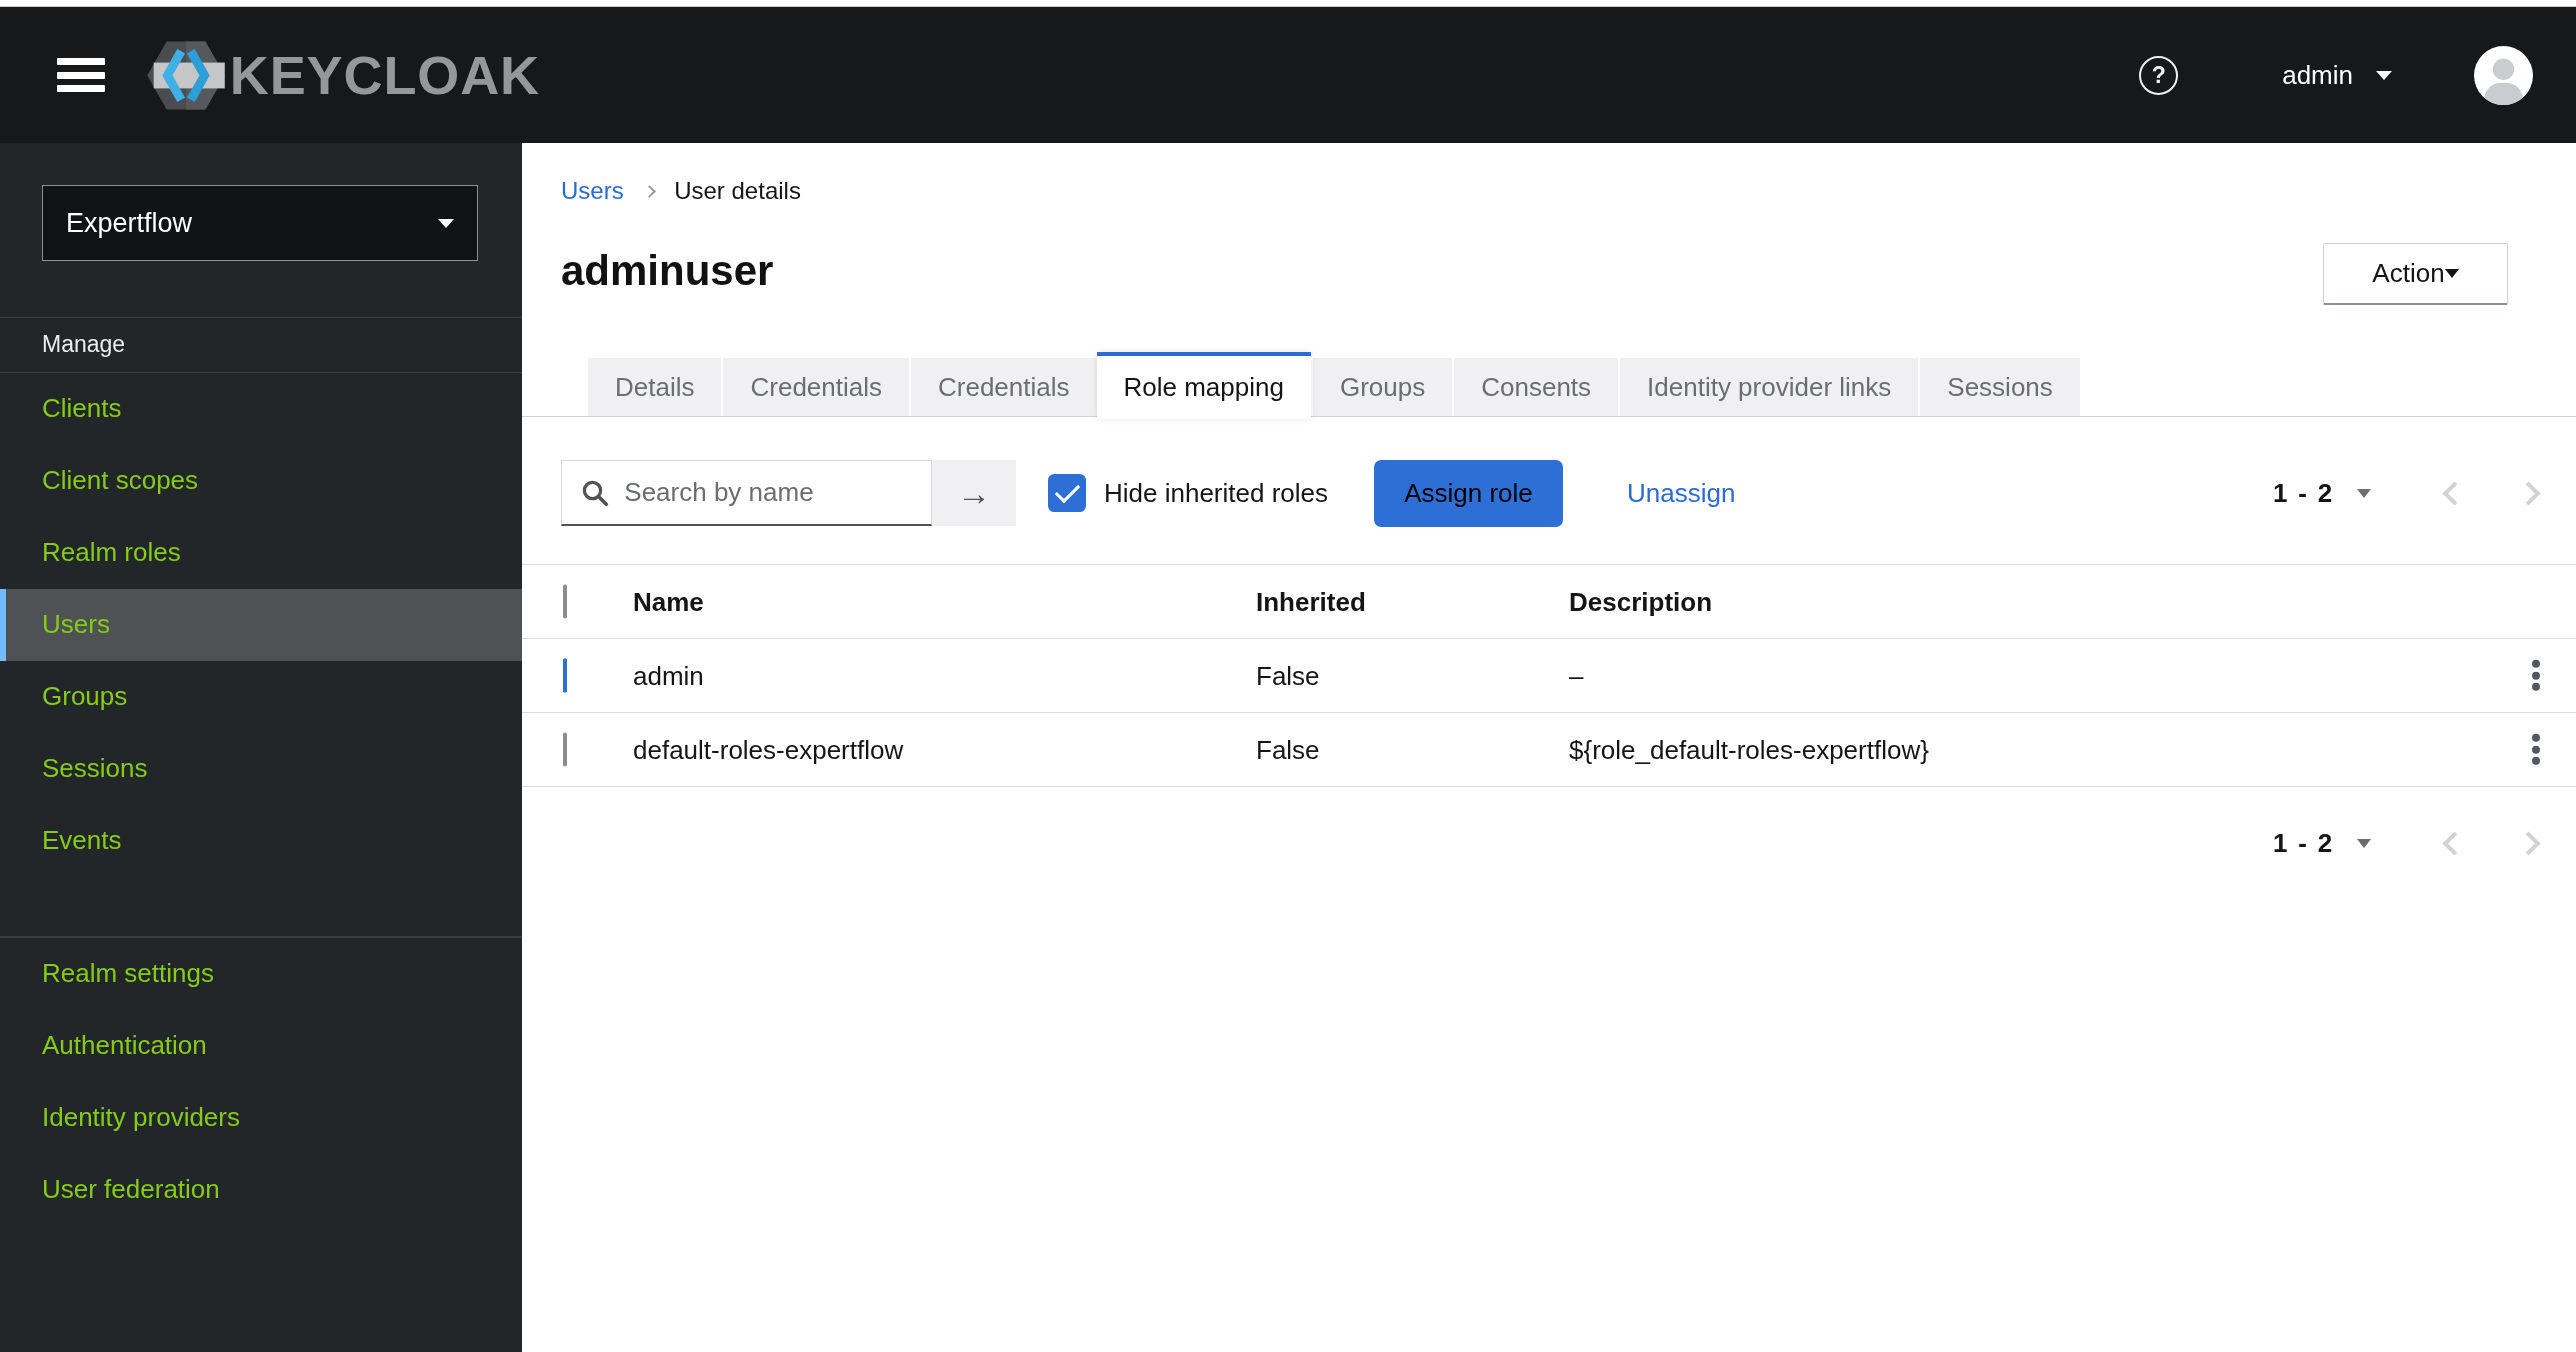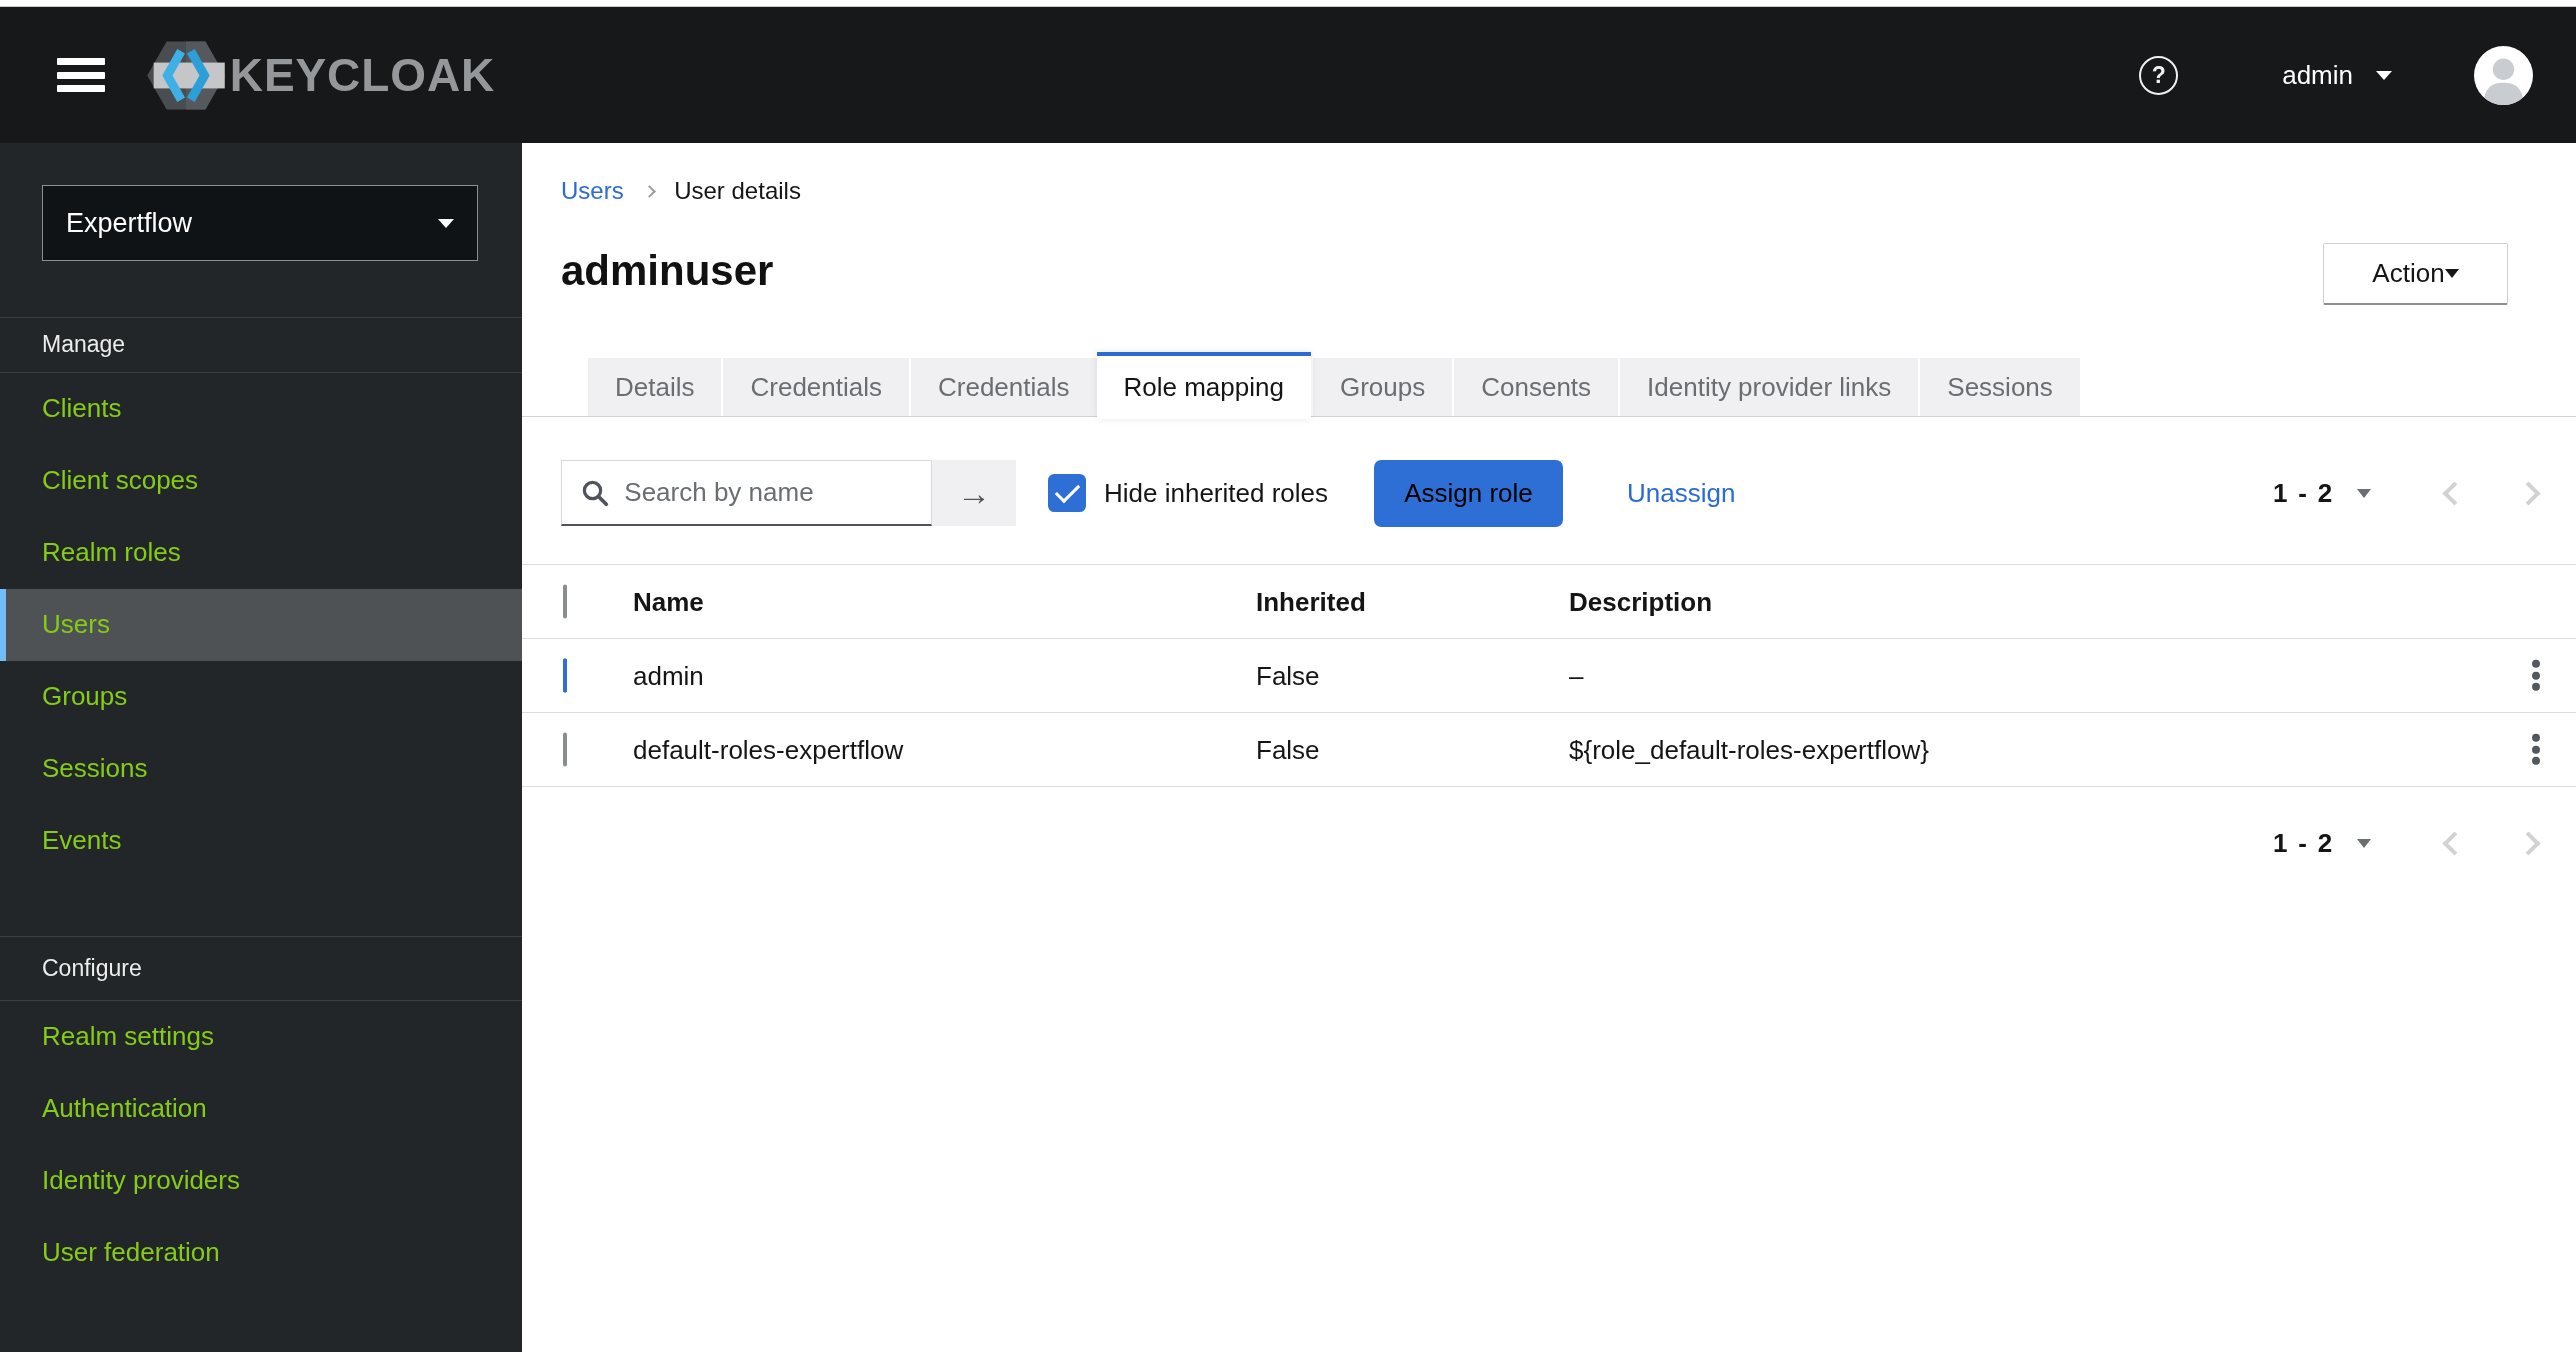--- a/index.html
+++ b/index.html
@@ -10,21 +10,21 @@
   .top-strip { position:absolute; top:0; left:0; width:2576px; height:7.2px;
     background:#ffffff; border-bottom:1.8px solid #c9c9c9; }
 
   
   .masthead { position:absolute; top:7.2px; left:0; width:2576px; height:136px;
     background:#17181a; display:flex; align-items:center; }
   .hamburger { margin-left:57px; width:48px; background:none; border:none; cursor:pointer; }
   .hamburger span { display:block; height:7.2px; margin:6.3px 0; background:#fff; border-radius:0.9px; }
   .brand { display:flex; align-items:center; margin-left:39px; }
   .kc-icon { width:84px; height:75px; }
-  .brand-text { font-size:46px; font-weight:700; color:#95989b; letter-spacing:0.9px; margin-left:1.8px; }
+  .brand-text { font-size:54px; font-weight:700; color:#95989b; letter-spacing:0.9px; margin-left:1.8px; }
   .masthead-right { margin-left:auto; display:flex; align-items:center; padding-right:43px; }
   .help-icon { width:39px; height:39px; border:2.7px solid #f0f0f0; border-radius:50%;
     color:#f0f0f0; font-size:23px; font-weight:700; display:flex; align-items:center;
     justify-content:center; cursor:pointer; }
   .masthead-user { margin-left:104px; color:#fff; font-size:26px; cursor:pointer; }
   .caret { width:0; height:0; border-left:8px solid transparent; border-right:8px solid transparent;
     border-top:9px solid #fff; }
   .user-caret { margin-left:23px; }
   .avatar { margin-left:82px; width:59px; height:59px; cursor:pointer; }
 
@@ -180,21 +180,20 @@
       <li class="nav-item">Clients</li>
       <li class="nav-item">Client scopes</li>
       <li class="nav-item">Realm roles</li>
       <li class="nav-item selected">Users</li>
       <li class="nav-item">Groups</li>
       <li class="nav-item">Sessions</li>
       <li class="nav-item">Events</li>
     </ul>
     <div class="nav-spacer"></div>
     <div class="nav-sep"></div>
-    <div class="nav-section-label configure">Configure</div>
     <div class="nav-sep"></div>
     <ul class="nav-list">
       <li class="nav-item">Realm settings</li>
       <li class="nav-item">Authentication</li>
       <li class="nav-item">Identity providers</li>
       <li class="nav-item">User federation</li>
     </ul>
   </aside>
 
   <main class="main">

